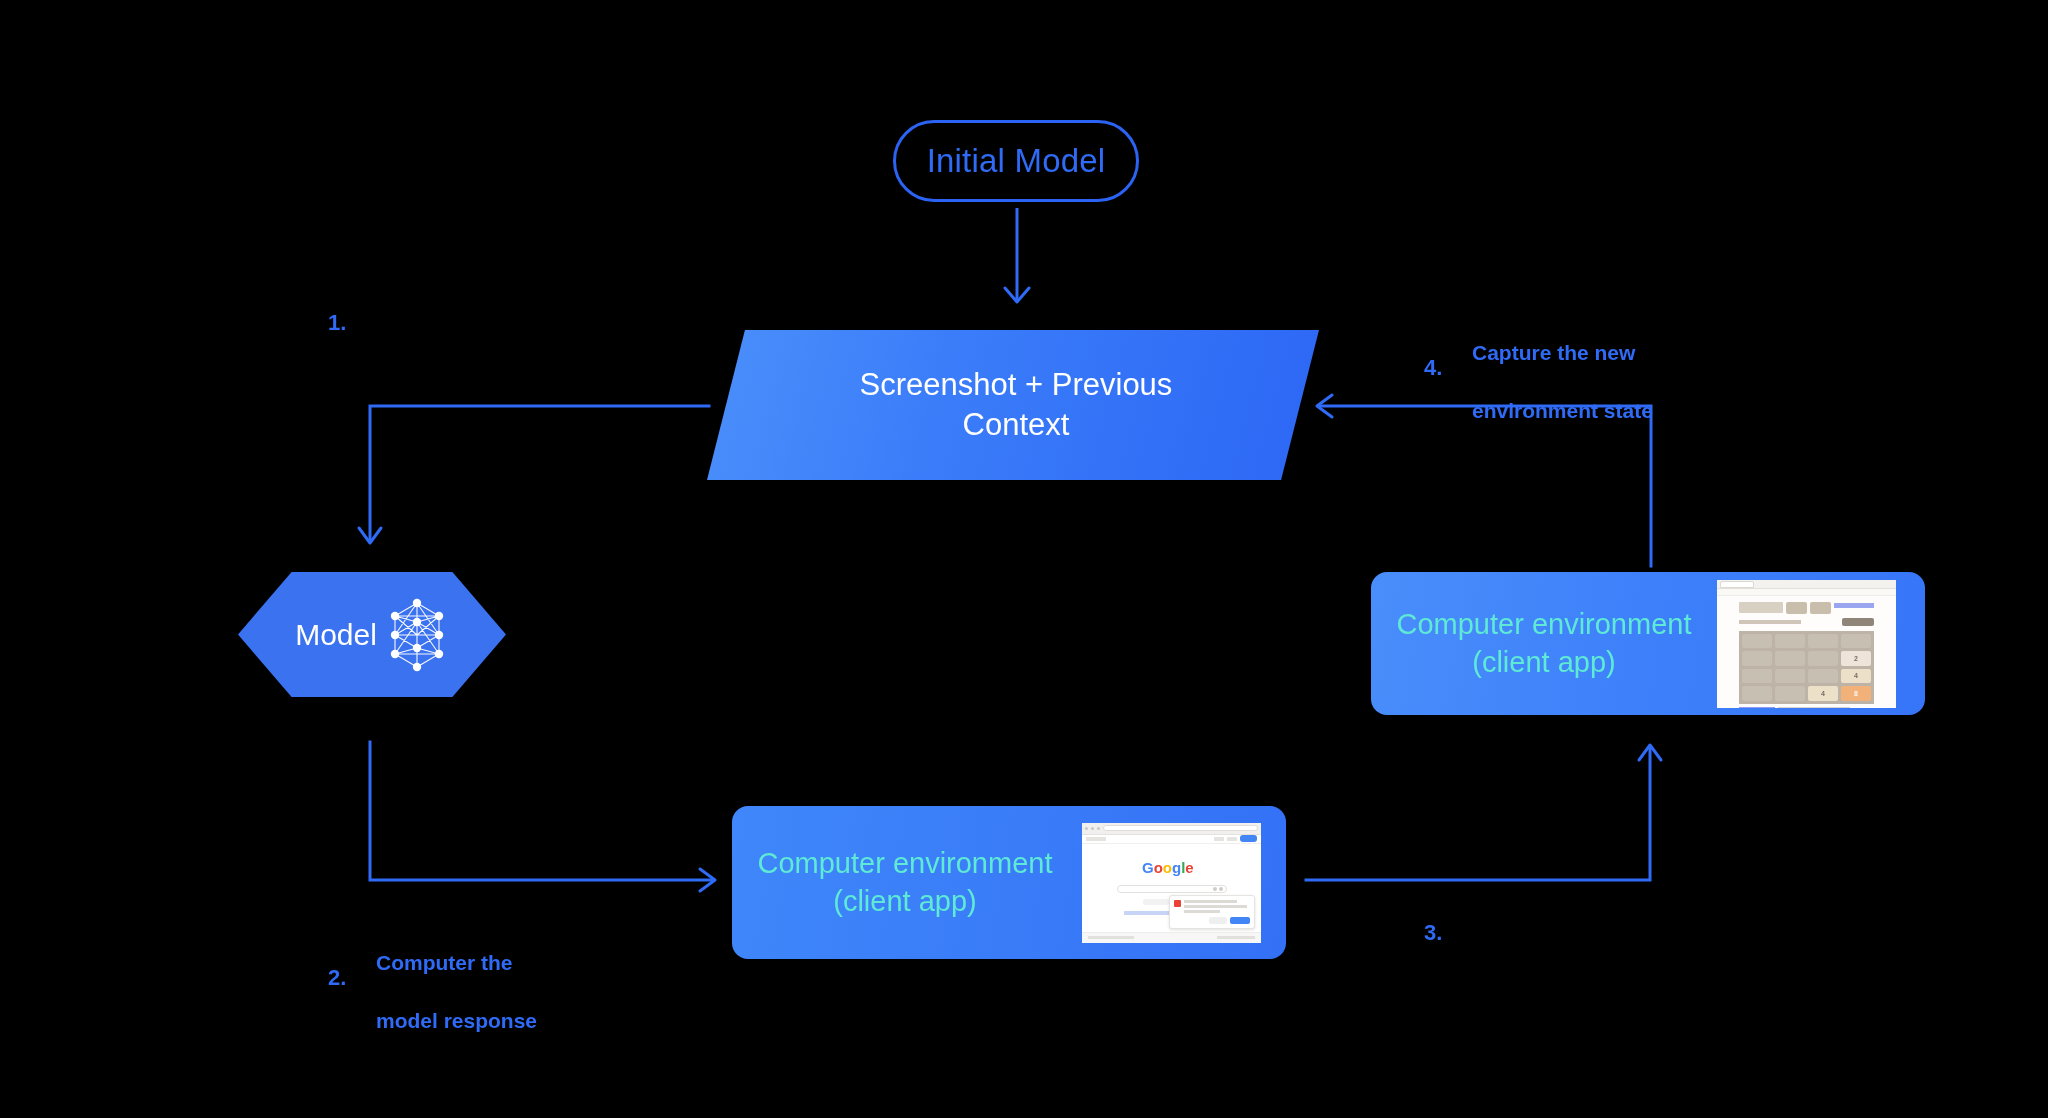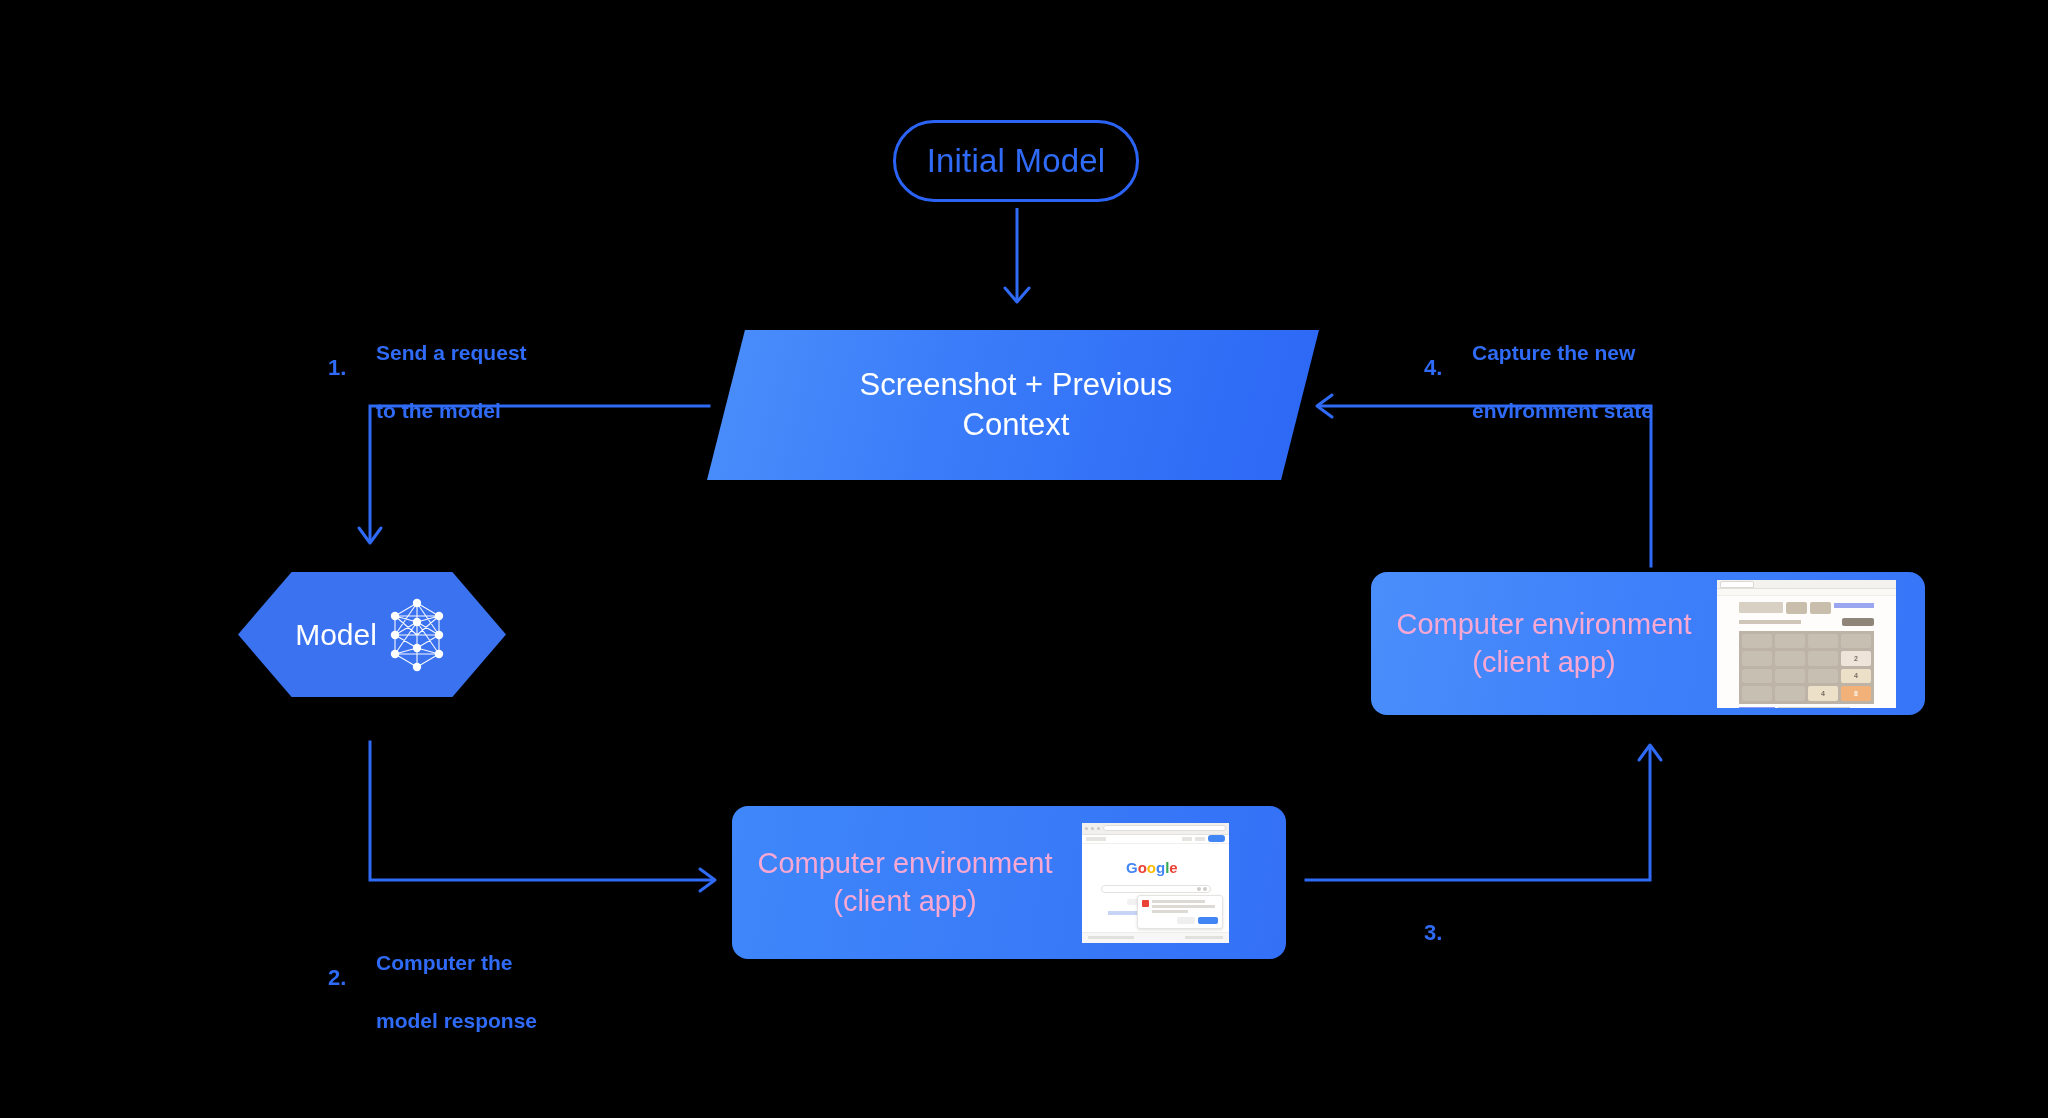--- a/index.html
+++ b/index.html
@@ -86,33 +86,33 @@
     background: linear-gradient(100deg, #4a8efb 0%, #3e81fa 45%, #3775f8 100%);
   }
   .card-bottom {
     left: 732px; top: 806px; width: 554px; height: 153px;
   }
   .card-bottom .card-bg {
     background: linear-gradient(100deg, #3f87fa 0%, #3a7cf8 50%, #3370f6 100%);
   }
   .card-text {
     position: relative;
-    color: #f9a8d4; font-size: 29px; line-height: 1.3;
+    color: #5eead4; font-size: 29px; line-height: 1.3;
     text-align: center;
     width: 330px;
     margin-left: 8px;
   }
   .thumb {
     position: relative;
     background: #fefdfb;
     overflow: hidden;
     flex: none;
   }
   .thumb-right { width: 179px; height: 128px; margin-left: 8px; }
-  .thumb-bottom { width: 147px; height: 120px; margin-left: 12px; }
+  .thumb-bottom { width: 179px; height: 120px; margin-left: 12px; }
 
   
   .t-titlebar { height: 9px; background:#f3f2ef; border-bottom:1px solid #e2e0db; position:relative;}
   .t-tab { position:absolute; left:3px; top:1.5px; width:34px; height:7px; background:#fff; border:1px solid #ddd9d2; border-radius:2px 2px 0 0;}
   .t-addr { height: 7px; background:#faf9f6; border-bottom:1px solid #ededea;}
   .g2048 { position:relative; padding: 6px 22px 0 22px; }
   .g-head { display:flex; align-items:flex-start; justify-content:space-between; }
   .g-logo { width: 44px; height: 11px; background:#b9ab98; opacity:.55; border-radius:1px;}
   .g-scores { display:flex; gap:3px; }
   .g-score { width: 21px; height: 12px; background:#c9bdac; border-radius:2px;}
@@ -344,24 +344,20 @@
         <div class="b-foot">
           <div class="b-fl"></div>
             <div class="b-fr"></div>
         </div>
       </div>
     </div>
   </div>
 
   <div class="step" id="step1">
     <span class="step-num">1.</span>
-    <span class="step-text">
-      <span>Send a request</span><br>
-      <span>to the model</span>
-    </span>
   </div>
 
   <div class="step" id="step4">
     <span class="step-num">4.</span>
     <span class="step-text">
       <span>Capture the new</span><br>
       <span>environment state</span>
     </span>
   </div>
 

